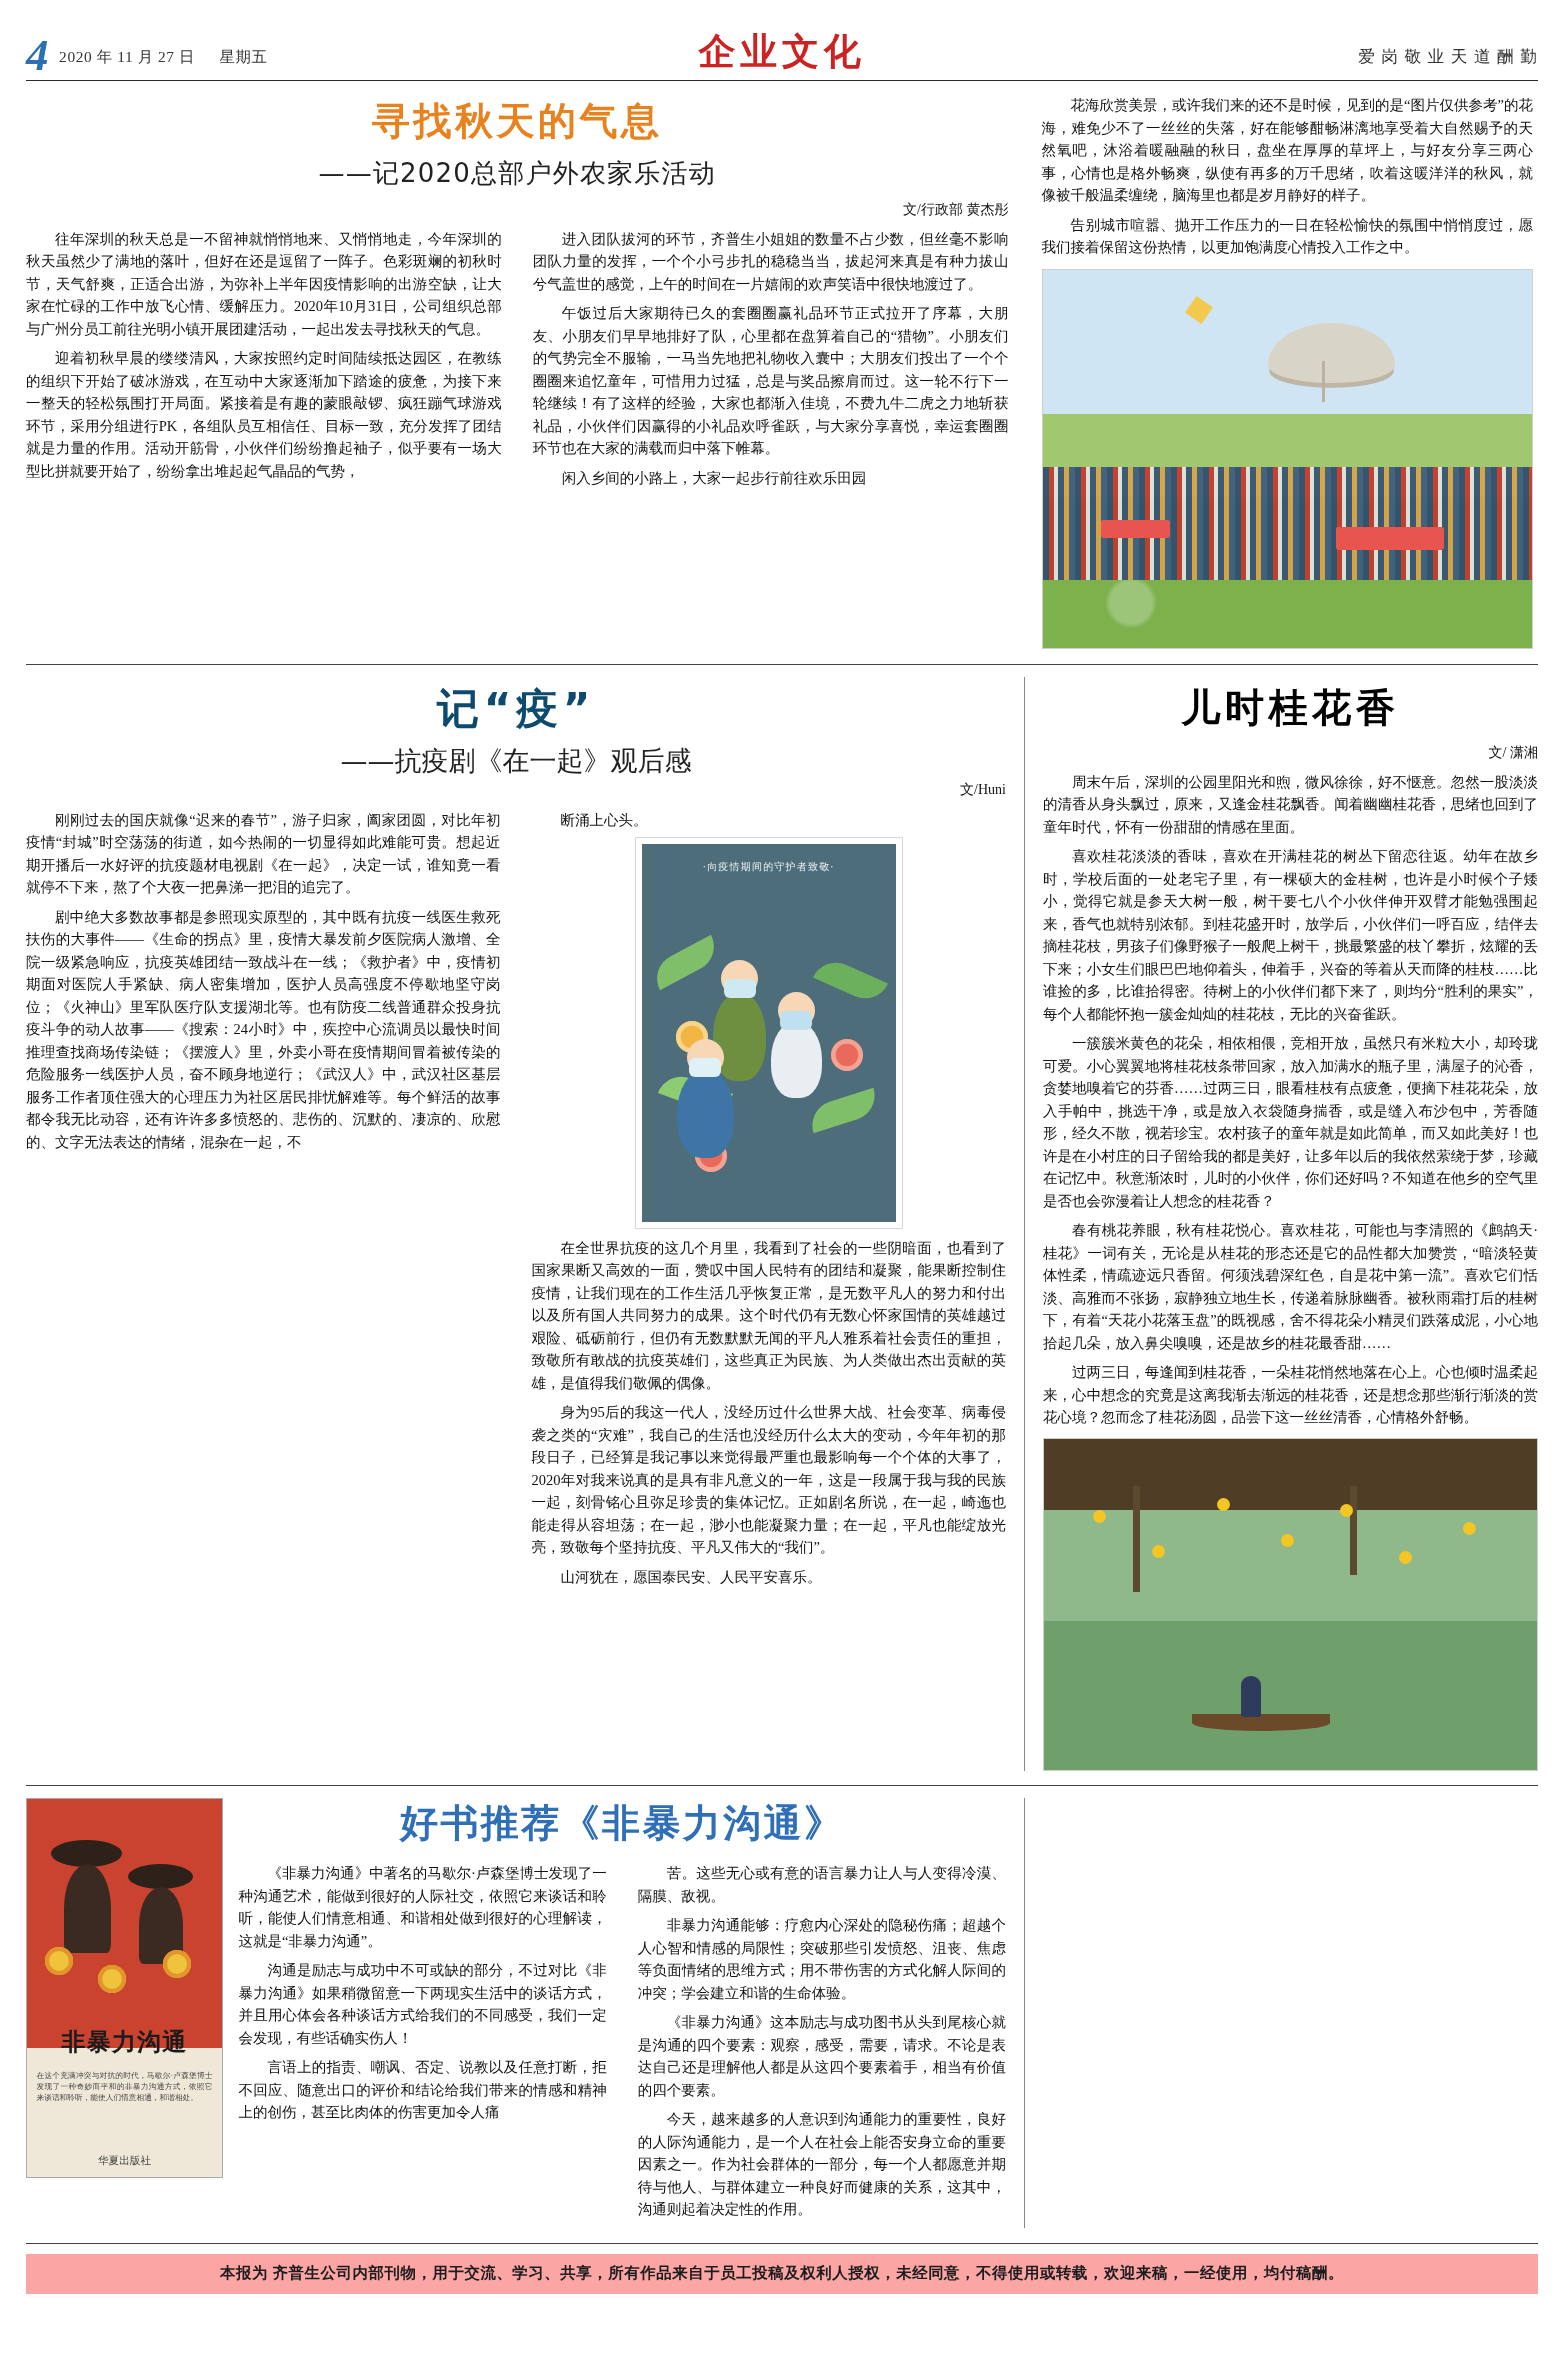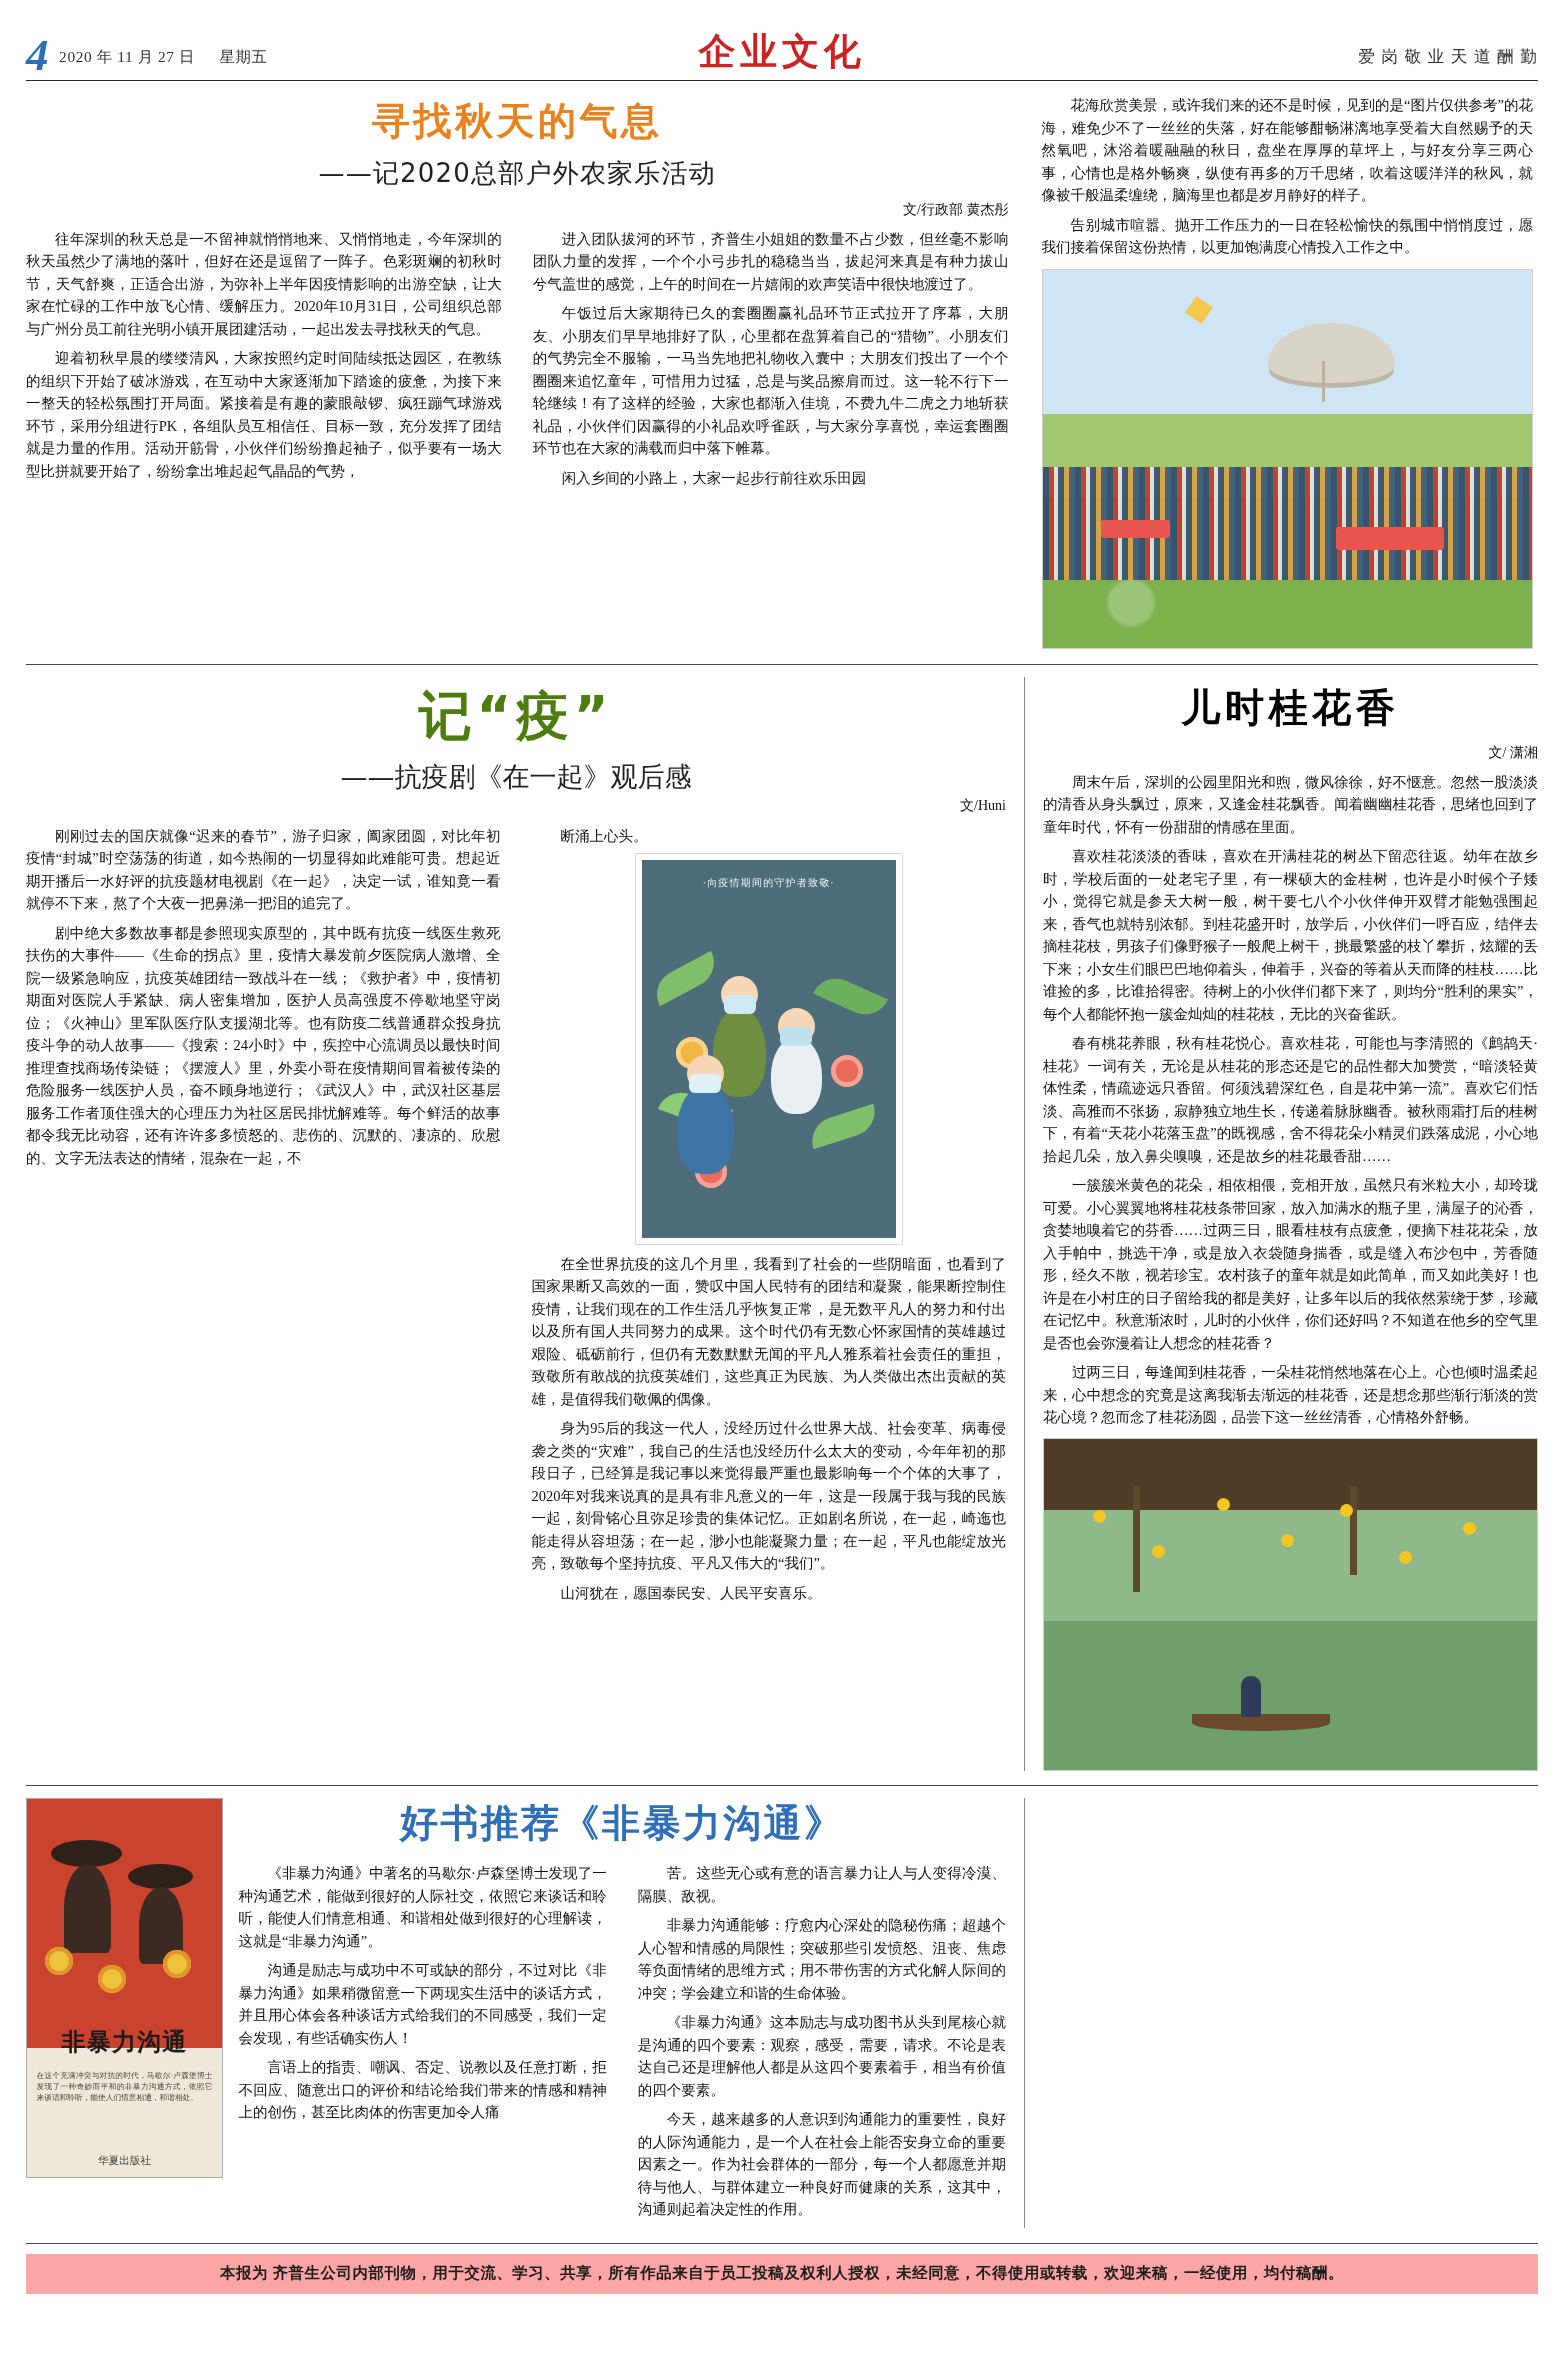--- a/index.html
+++ b/index.html
@@ -170,22 +170,22 @@
   }
   .sec2-right{
     width:513px;
     padding-left:18px;
     box-sizing:border-box;
   }
   .title-blue{
     text-align:center;
     font-family:"DejaVu Sans","Liberation Sans",sans-serif;
     font-weight:bold;
-    font-size:53px;
-    color:#4d7c0f;
+    font-size:42px;
+    color:#0c4a6e;
     letter-spacing:4.7px;
     margin:3.5px 0 6px 0;
   }
   .title-teal{
     text-align:center;
     font-family:Liberation Serif, serif;
     font-weight:bold;
     font-size:39px;
     color:#000000;
     letter-spacing:4.7px;
@@ -403,22 +403,22 @@
           <p>山河犹在，愿国泰民安、人民平安喜乐。</p>
         </div>
       </div>
     </div>
 
     <div class="sec2-right">
       <div class="title-teal">儿时桂花香</div>
       <div class="byline">文/ 潇湘</div>
       <p>周末午后，深圳的公园里阳光和煦，微风徐徐，好不惬意。忽然一股淡淡的清香从身头飘过，原来，又逢金桂花飘香。闻着幽幽桂花香，思绪也回到了童年时代，怀有一份甜甜的情感在里面。</p>
       <p>喜欢桂花淡淡的香味，喜欢在开满桂花的树丛下留恋往返。幼年在故乡时，学校后面的一处老宅子里，有一棵硕大的金桂树，也许是小时候个子矮小，觉得它就是参天大树一般，树干要七八个小伙伴伸开双臂才能勉强围起来，香气也就特别浓郁。到桂花盛开时，放学后，小伙伴们一呼百应，结伴去摘桂花枝，男孩子们像野猴子一般爬上树干，挑最繁盛的枝丫攀折，炫耀的丢下来；小女生们眼巴巴地仰着头，伸着手，兴奋的等着从天而降的桂枝……比谁捡的多，比谁拾得密。待树上的小伙伴们都下来了，则均分“胜利的果实”，每个人都能怀抱一簇金灿灿的桂花枝，无比的兴奋雀跃。</p>
+      <p>一簇簇米黄色的花朵，相依相偎，竞相开放，虽然只有米粒大小，却玲珑可爱。小心翼翼地将桂花枝条带回家，放入加满水的瓶子里，满屋子的沁香，贪婪地嗅着它的芬香……过两三日，眼看桂枝有点疲惫，便摘下桂花花朵，放入手帕中，挑选干净，或是放入衣袋随身揣香，或是缝入布沙包中，芳香随形，经久不散，视若珍宝。农村孩子的童年就是如此简单，而又如此美好！也许是在小村庄的日子留给我的都是美好，让多年以后的我依然萦绕于梦，珍藏在记忆中。秋意渐浓时，儿时的小伙伴，你们还好吗？不知道在他乡的空气里是否也会弥漫着让人想念的桂花香？</p>
       <p>春有桃花养眼，秋有桂花悦心。喜欢桂花，可能也与李清照的《鹧鸪天·桂花》一词有关，无论是从桂花的形态还是它的品性都大加赞赏，“暗淡轻黄体性柔，情疏迹远只香留。何须浅碧深红色，自是花中第一流”。喜欢它们恬淡、高雅而不张扬，寂静独立地生长，传递着脉脉幽香。被秋雨霜打后的桂树下，有着“天花小花落玉盘”的既视感，舍不得花朵小精灵们跌落成泥，小心地拾起几朵，放入鼻尖嗅嗅，还是故乡的桂花最香甜……</p>
-      <p>一簇簇米黄色的花朵，相依相偎，竞相开放，虽然只有米粒大小，却玲珑可爱。小心翼翼地将桂花枝条带回家，放入加满水的瓶子里，满屋子的沁香，贪婪地嗅着它的芬香……过两三日，眼看桂枝有点疲惫，便摘下桂花花朵，放入手帕中，挑选干净，或是放入衣袋随身揣香，或是缝入布沙包中，芳香随形，经久不散，视若珍宝。农村孩子的童年就是如此简单，而又如此美好！也许是在小村庄的日子留给我的都是美好，让多年以后的我依然萦绕于梦，珍藏在记忆中。秋意渐浓时，儿时的小伙伴，你们还好吗？不知道在他乡的空气里是否也会弥漫着让人想念的桂花香？</p>
       <p>过两三日，每逢闻到桂花香，一朵桂花悄然地落在心上。心也倾时温柔起来，心中想念的究竟是这离我渐去渐远的桂花香，还是想念那些渐行渐淡的赏花心境？忽而念了桂花汤圆，品尝下这一丝丝清香，心情格外舒畅。</p>
       <div class="photo-osmanthus">
         <div class="po-branch" style="left:0;top:0;width:100%;height:71px;background:#4f3d26;"></div>
         <div class="po-branch" style="left:18%;top:47px;width:7px;height:106px;"></div>
         <div class="po-branch" style="left:62%;top:47px;width:7px;height:89px;"></div>
         <div class="po-bloom" style="left:10%;top:71px;"></div>
         <div class="po-bloom" style="left:22%;top:106px;"></div>
         <div class="po-bloom" style="left:35%;top:59px;"></div>
         <div class="po-bloom" style="left:48%;top:95px;"></div>
         <div class="po-bloom" style="left:60%;top:65px;"></div>

